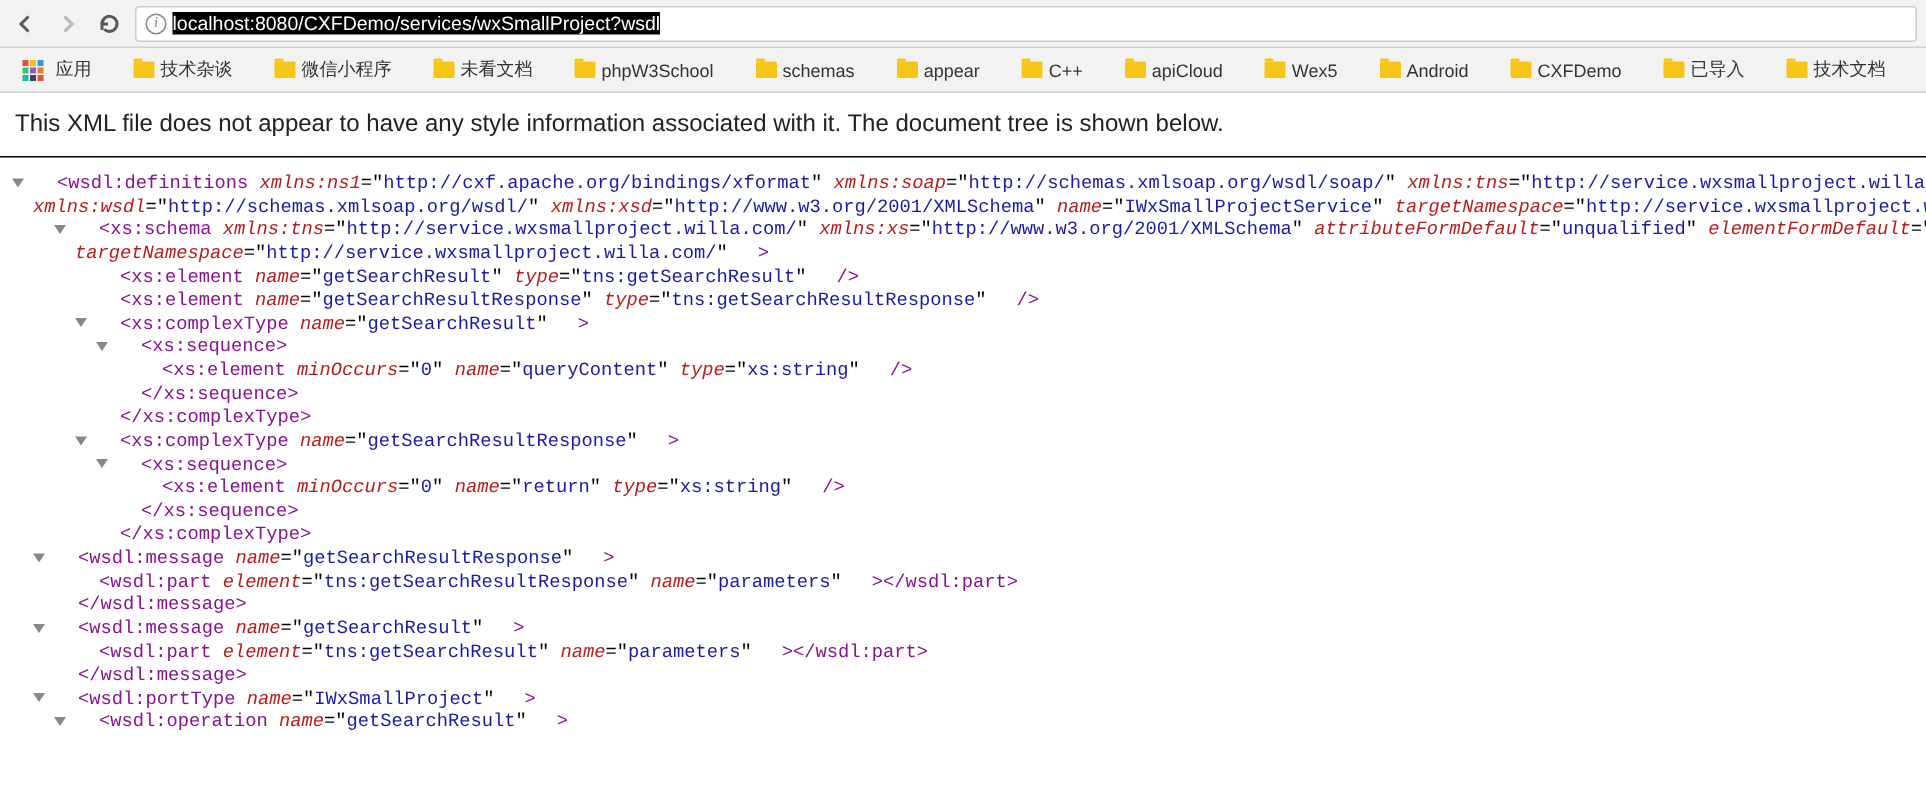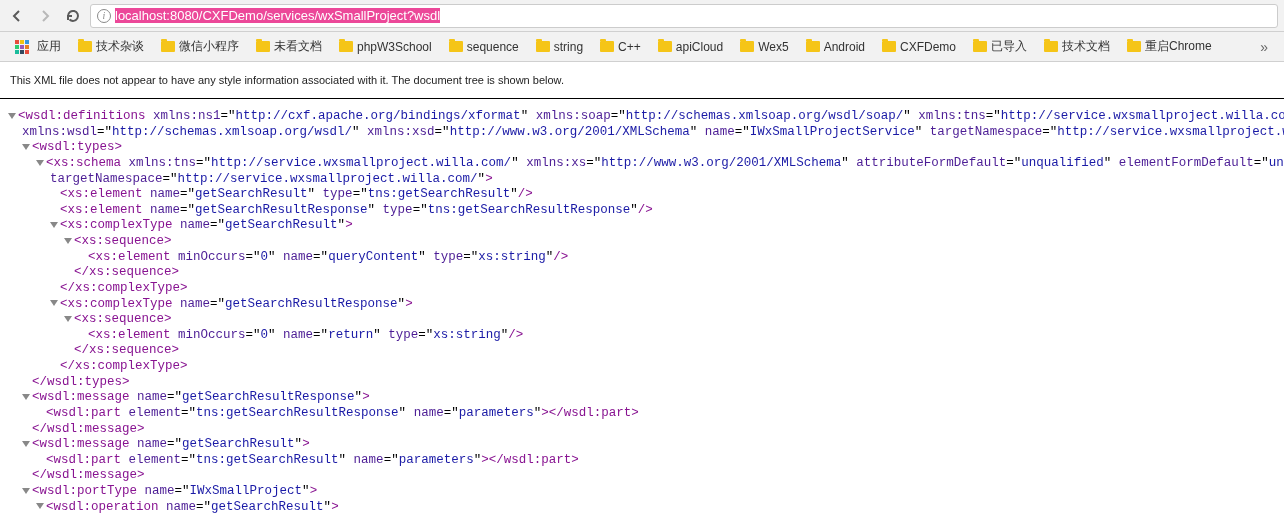--- a/index.html
+++ b/index.html
@@ -5,43 +5,43 @@
 * { box-sizing: border-box; margin: 0; padding: 0; }
 body { font-family: Arial, sans-serif; font-size: 13px; background: #fff; width: 1284px; overflow: hidden; }
 
 
 .toolbar { height: 32px; background: #f2f2f2; border-bottom: 1px solid #d0d0d0; display: flex; align-items: center; padding: 0 6px; gap: 6px; }
 .nav-btn { width: 22px; height: 22px; display: flex; align-items: center; justify-content: center; color: #5a5a5a; border-radius: 3px; }
 .nav-btn.disabled { color: #b8b8b8; }
 .url-wrap { display: flex; align-items: center; flex: 1; height: 24px; background: #fff; border: 1px solid #ccc; border-radius: 3px; padding: 0 6px; gap: 4px; }
 .info-icon { width: 14px; height: 14px; border: 1px solid #8a8a8a; border-radius: 50%; display: flex; align-items: center; justify-content: center; font-size: 10px; color: #8a8a8a; font-family: Georgia, serif; font-style: italic; }
 .url { flex: 1; font-size: 13px; font-family: Arial; color: #000; }
-.url-sel { background: #ec4899; color: #fff; }
+.url-sel { background: #000000; color: #fff; }
 
 
-.bookmarks { height: 30px; background: #f2f2f2; border-bottom: 1px solid #d0d0d0; display: flex; align-items: center; padding: 0 8px; gap: 3px; font-size: 12px; color: #333; }
+.bookmarks { height: 30px; background: #f2f2f2; border-bottom: 1px solid #d0d0d0; display: flex; align-items: center; padding: 0 8px; gap: 14px; font-size: 12px; color: #333; }
 .apps-icon { display: grid; grid-template-columns: repeat(3, 4px); grid-template-rows: repeat(3, 4px); gap: 1px; margin-right: 4px; }
 .apps-icon span { background: #666; }
 .apps-icon span:nth-child(1){background:#e74c3c;} .apps-icon span:nth-child(2){background:#f1c40f;} .apps-icon span:nth-child(3){background:#3498db;}
 .apps-icon span:nth-child(4){background:#2ecc71;} .apps-icon span:nth-child(5){background:#9b59b6;} .apps-icon span:nth-child(6){background:#e67e22;}
 .apps-icon span:nth-child(7){background:#1abc9c;} .apps-icon span:nth-child(8){background:#34495e;} .apps-icon span:nth-child(9){background:#e74c3c;}
 .bm { display: flex; align-items: center; gap: 4px; padding: 3px 7px; border-radius: 2px; white-space: nowrap; }
 .folder-icon { width: 14px; height: 11px; background: #f5c518; border-radius: 1px; position: relative; }
 .folder-icon::before { content: ""; position: absolute; top: -2px; left: 0; width: 6px; height: 2px; background: #f5c518; border-radius: 1px 1px 0 0; }
 .overflow { margin-left: auto; color: #666; font-size: 14px; padding: 3px 8px; }
 
 
-.notice { padding: 12px 10px; font-size: 11px; color: #222; border-bottom: 1px solid #000; }
+.notice { padding: 12px 10px; font-size: 16px; color: #222; border-bottom: 1px solid #000; }
 .xml { font-family: Consolas, "Courier New", monospace; font-size: 12.5px; padding: 10px 8px; line-height: 1.25; color: #000; }
 .line { white-space: nowrap; }
 .pad0{padding-left:0;} .pad1{padding-left:14px;} .pad2{padding-left:28px;} .pad3{padding-left:42px;} .pad4{padding-left:56px;} .pad5{padding-left:70px;}
 .tri { display: inline-block; width: 0; height: 0; border-left: 4px solid transparent; border-right: 4px solid transparent; border-top: 6px solid #888; margin-right: 2px; vertical-align: middle; }
 .nbsp { display: inline-block; width: 10px; }
-.tag { color: #881391; }
-.attr { color: #4c1d95; }
+.tag { color: #881391; margin-left: 20px; }
+.attr { color: #b91c1c; font-style: italic; }
 .val { color: #1a1aa6; }
 </style>
 </head>
 <body>
 
 <div class="toolbar">
   <div class="nav-btn">
       <svg width="16" height="16" viewBox="0 0 16 16">
         <path d="M10 3 L5 8 L10 13" stroke="#5a5a5a" stroke-width="2" fill="none"></path>
       </svg>
@@ -89,25 +89,25 @@
   <div class="bm">
       <span class="folder-icon"></span>
       <span>未看文档</span>
     </div>
   <div class="bm">
       <span class="folder-icon"></span>
       <span>phpW3School</span>
     </div>
   <div class="bm">
       <span class="folder-icon"></span>
-      <span>sequence</span>
+      <span>schemas</span>
     </div>
   <div class="bm">
       <span class="folder-icon"></span>
-      <span>string</span>
+      <span>appear</span>
     </div>
   <div class="bm">
       <span class="folder-icon"></span>
       <span>C++</span>
     </div>
   <div class="bm">
       <span class="folder-icon"></span>
       <span>apiCloud</span>
     </div>
   <div class="bm">
@@ -137,41 +137,39 @@
   <div class="overflow">»</div>
 </div>
 
 <div class="notice">This XML file does not appear to have any style information associated with it. The document tree is shown below.</div>
 
 <div class="xml">
 
 <div class="line pad0"><span class="tri"></span><span class="tag">&lt;wsdl:definitions</span> <span class="attr">xmlns:ns1</span>="<span class="val">http://cxf.apache.org/bindings/xformat</span>" <span class="attr">xmlns:soap</span>="<span class="val">http://schemas.xmlsoap.org/wsdl/soap/</span>" <span class="attr">xmlns:tns</span>="<span class="val">http://service.wxsmallproject.willa.com/</span>"</div>
 <div class="line pad1"><span class="attr">xmlns:wsdl</span>="<span class="val">http://schemas.xmlsoap.org/wsdl/</span>" <span class="attr">xmlns:xsd</span>="<span class="val">http://www.w3.org/2001/XMLSchema</span>" <span class="attr">name</span>="<span class="val">IWxSmallProjectService</span>" <span class="attr">targetNamespace</span>="<span class="val">http://service.wxsmallproject.willa.com/</span>"</div>
 
-<div class="line pad1"><span class="tri"></span><span class="tag">&lt;wsdl:types&gt;</span></div>
 
 <div class="line pad2"><span class="tri"></span><span class="tag">&lt;xs:schema</span> <span class="attr">xmlns:tns</span>="<span class="val">http://service.wxsmallproject.willa.com/</span>" <span class="attr">xmlns:xs</span>="<span class="val">http://www.w3.org/2001/XMLSchema</span>" <span class="attr">attributeFormDefault</span>="<span class="val">unqualified</span>" <span class="attr">elementFormDefault</span>="<span class="val">unqualified</span>"</div>
 <div class="line pad3"><span class="attr">targetNamespace</span>="<span class="val">http://service.wxsmallproject.willa.com/</span>"<span class="tag">&gt;</span></div>
 
 <div class="line pad3"><span class="nbsp"></span><span class="tag">&lt;xs:element</span> <span class="attr">name</span>="<span class="val">getSearchResult</span>" <span class="attr">type</span>="<span class="val">tns:getSearchResult</span>"<span class="tag">/&gt;</span></div>
 <div class="line pad3"><span class="nbsp"></span><span class="tag">&lt;xs:element</span> <span class="attr">name</span>="<span class="val">getSearchResultResponse</span>" <span class="attr">type</span>="<span class="val">tns:getSearchResultResponse</span>"<span class="tag">/&gt;</span></div>
 
 <div class="line pad3"><span class="tri"></span><span class="tag">&lt;xs:complexType</span> <span class="attr">name</span>="<span class="val">getSearchResult</span>"<span class="tag">&gt;</span></div>
 <div class="line pad4"><span class="tri"></span><span class="tag">&lt;xs:sequence&gt;</span></div>
 <div class="line pad5"><span class="nbsp"></span><span class="tag">&lt;xs:element</span> <span class="attr">minOccurs</span>="<span class="val">0</span>" <span class="attr">name</span>="<span class="val">queryContent</span>" <span class="attr">type</span>="<span class="val">xs:string</span>"<span class="tag">/&gt;</span></div>
 <div class="line pad4"><span class="nbsp"></span><span class="tag">&lt;/xs:sequence&gt;</span></div>
 <div class="line pad3"><span class="nbsp"></span><span class="tag">&lt;/xs:complexType&gt;</span></div>
 
 <div class="line pad3"><span class="tri"></span><span class="tag">&lt;xs:complexType</span> <span class="attr">name</span>="<span class="val">getSearchResultResponse</span>"<span class="tag">&gt;</span></div>
 <div class="line pad4"><span class="tri"></span><span class="tag">&lt;xs:sequence&gt;</span></div>
 <div class="line pad5"><span class="nbsp"></span><span class="tag">&lt;xs:element</span> <span class="attr">minOccurs</span>="<span class="val">0</span>" <span class="attr">name</span>="<span class="val">return</span>" <span class="attr">type</span>="<span class="val">xs:string</span>"<span class="tag">/&gt;</span></div>
 <div class="line pad4"><span class="nbsp"></span><span class="tag">&lt;/xs:sequence&gt;</span></div>
 <div class="line pad3"><span class="nbsp"></span><span class="tag">&lt;/xs:complexType&gt;</span></div>
 
-<div class="line pad1"><span class="nbsp"></span><span class="tag">&lt;/wsdl:types&gt;</span></div>
 
 <div class="line pad1"><span class="tri"></span><span class="tag">&lt;wsdl:message</span> <span class="attr">name</span>="<span class="val">getSearchResultResponse</span>"<span class="tag">&gt;</span></div>
 <div class="line pad2"><span class="nbsp"></span><span class="tag">&lt;wsdl:part</span> <span class="attr">element</span>="<span class="val">tns:getSearchResultResponse</span>" <span class="attr">name</span>="<span class="val">parameters</span>"<span class="tag">&gt;&lt;/wsdl:part&gt;</span></div>
 <div class="line pad1"><span class="nbsp"></span><span class="tag">&lt;/wsdl:message&gt;</span></div>
 
 <div class="line pad1"><span class="tri"></span><span class="tag">&lt;wsdl:message</span> <span class="attr">name</span>="<span class="val">getSearchResult</span>"<span class="tag">&gt;</span></div>
 <div class="line pad2"><span class="nbsp"></span><span class="tag">&lt;wsdl:part</span> <span class="attr">element</span>="<span class="val">tns:getSearchResult</span>" <span class="attr">name</span>="<span class="val">parameters</span>"<span class="tag">&gt;&lt;/wsdl:part&gt;</span></div>
 <div class="line pad1"><span class="nbsp"></span><span class="tag">&lt;/wsdl:message&gt;</span></div>
 
 <div class="line pad1"><span class="tri"></span><span class="tag">&lt;wsdl:portType</span> <span class="attr">name</span>="<span class="val">IWxSmallProject</span>"<span class="tag">&gt;</span></div>

